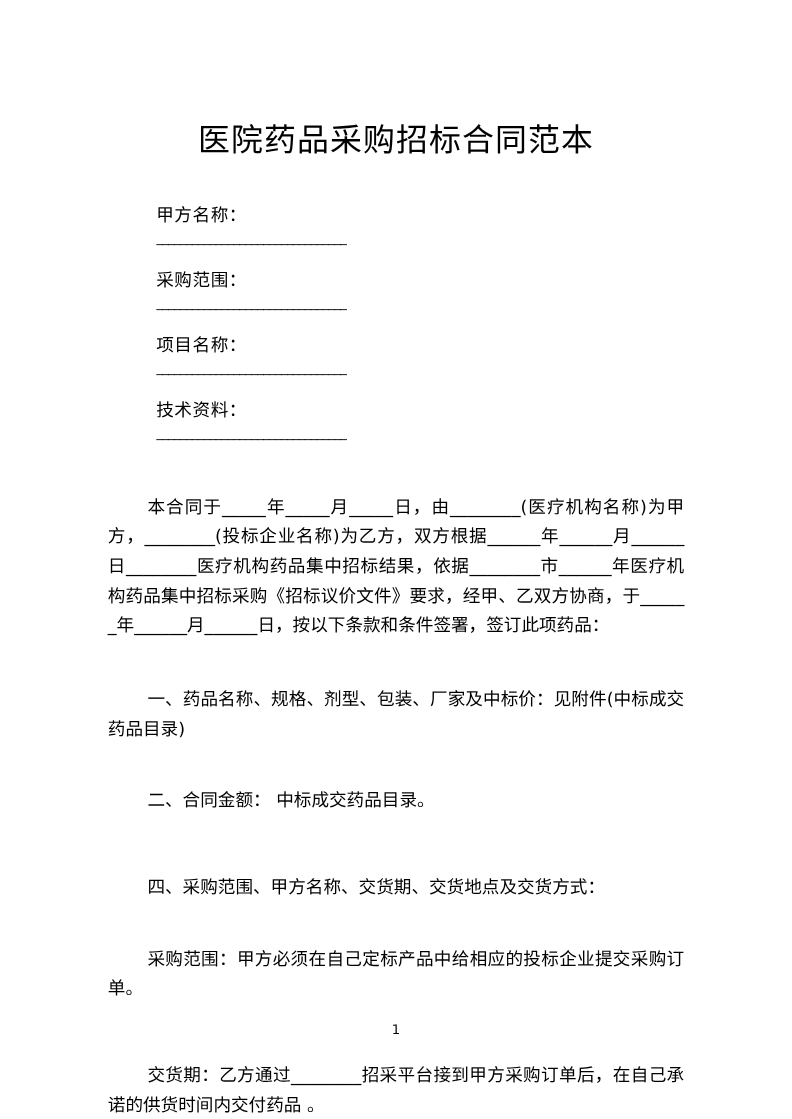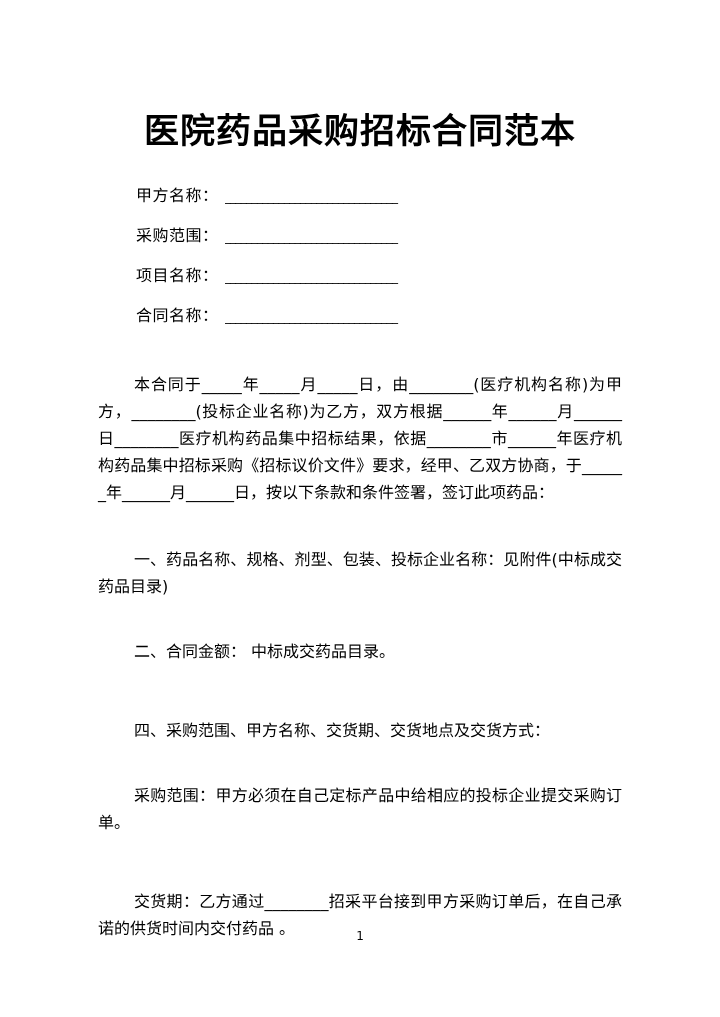--- a/index.html
+++ b/index.html
@@ -26,22 +26,22 @@
     overflow: hidden;
   }
 
   
   .doc-title {
     position: absolute;
     top: 88px;
     left: 0;
     width: 720px;
     text-align: center;
-    font-size: 35px;
-    font-weight: bold;
+    font-size: 29px;
+    font-weight: normal;
     letter-spacing: 1px;
     line-height: 40px;
     white-space: nowrap;
   }
 
   
   .content {
     position: absolute;
     top: 186px;
     left: 98px;
@@ -50,20 +50,21 @@
 
   
   .field-row {
     display: flex;
     align-items: baseline;
     font-size: 16px;
     line-height: 20px;
     margin: 0 0 19px 0;
     padding-left: 38px;
     white-space: nowrap;
+    flex-direction: column;
   }
   .field-label {
     flex: 0 0 auto;
     font-size: 16px;
     letter-spacing: 0.5px;
   }
   .field-blank {
     flex: 0 0 auto;
     margin-left: 6px;
     font-size: 12px;
@@ -118,32 +119,32 @@
       <span class="field-label">采购范围：</span>
       <span class="field-blank long">________________________________</span>
     </div>
 
     <div class="field-row">
       <span class="field-label">项目名称：</span>
       <span class="field-blank long">________________________________</span>
     </div>
 
     <div class="field-row">
-      <span class="field-label">合同名称：</span>
+      <span class="field-label">技术资料：</span>
       <span class="field-blank long">________________________________</span>
     </div>
 
 
     <div class="para-gap-sm"></div>
 
     <p class="para">本合同于_____年_____月_____日，由________(医疗机构名称)为甲方，________(投标企业名称)为乙方，双方根据______年______月______日________医疗机构药品集中招标结果，依据________市______年医疗机构药品集中招标采购《招标议价文件》要求，经甲、乙双方协商，于______年______月______日，按以下条款和条件签署，签订此项药品：</p>
 
     <div class="para-gap-lg"></div>
 
-    <p class="para tight">一、药品名称、规格、剂型、包装、投标企业名称：见附件(中标成交药品目录)</p>
+    <p class="para tight">一、药品名称、规格、剂型、包装、厂家及中标价：见附件(中标成交药品目录)</p>
 
     <div class="para-gap-lg"></div>
 
     <p class="para tight">二、合同金额： 中标成交药品目录。</p>
 
     <div class="para-gap-lg"></div>
 
 
     <div class="para-gap-lg"></div>
 

